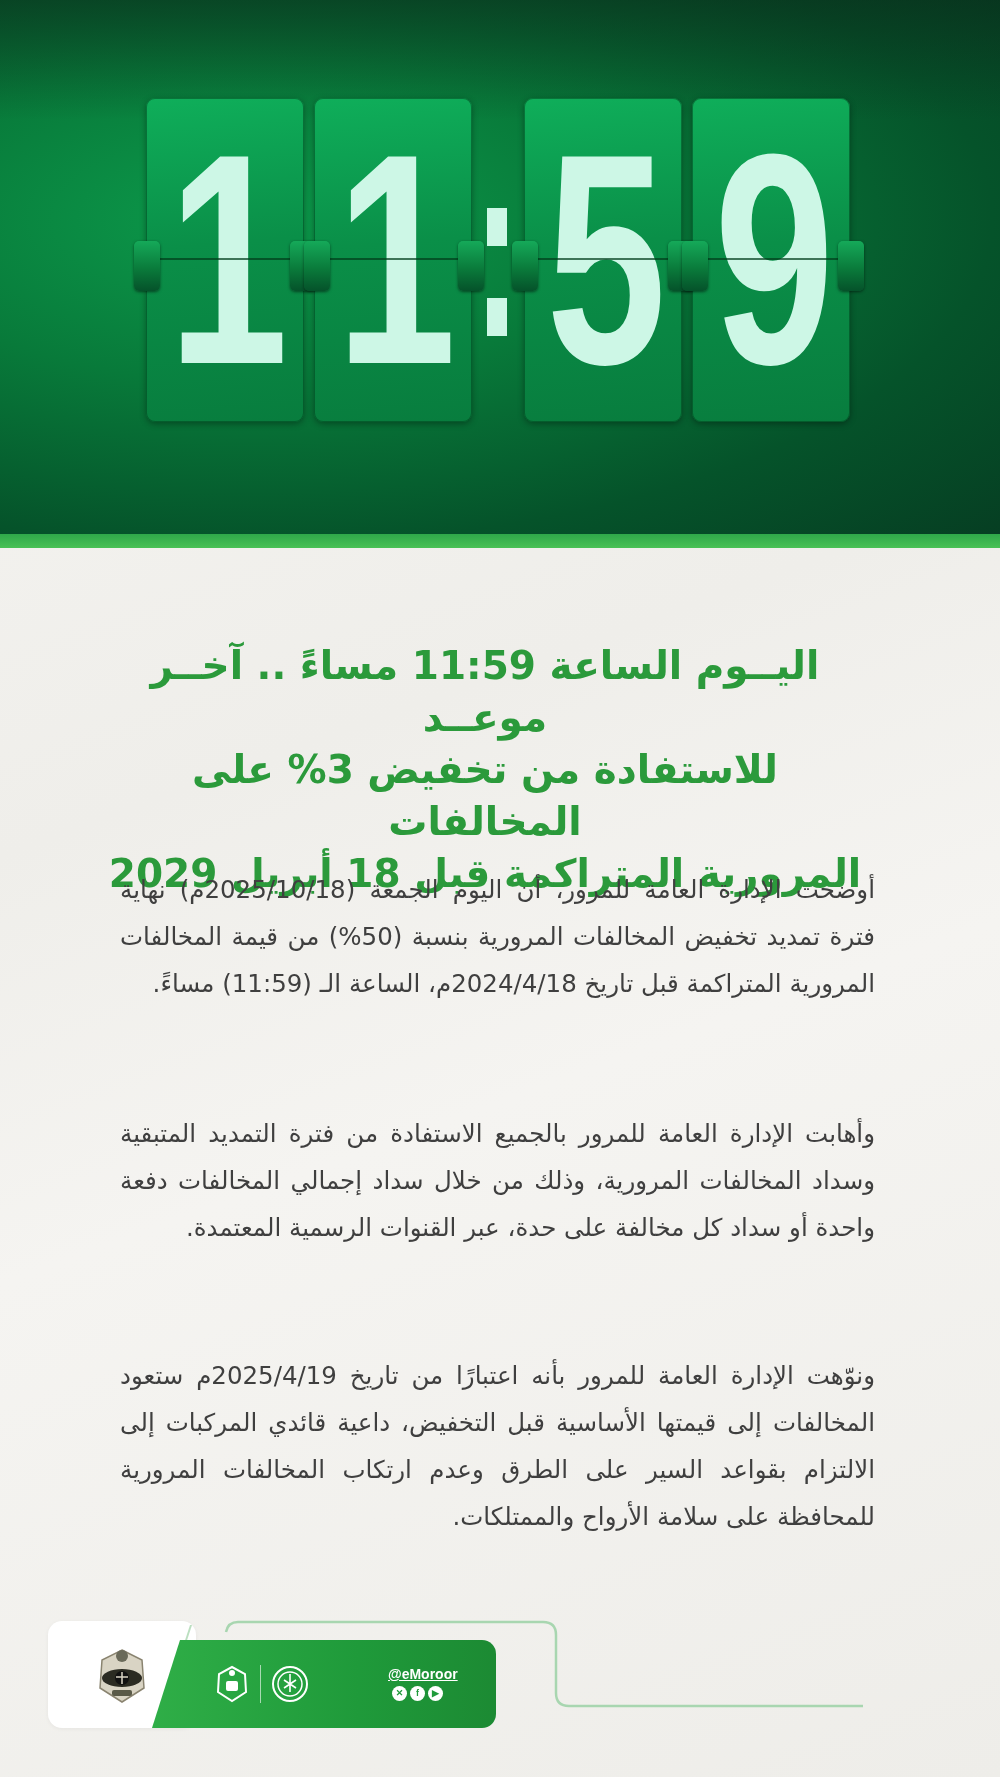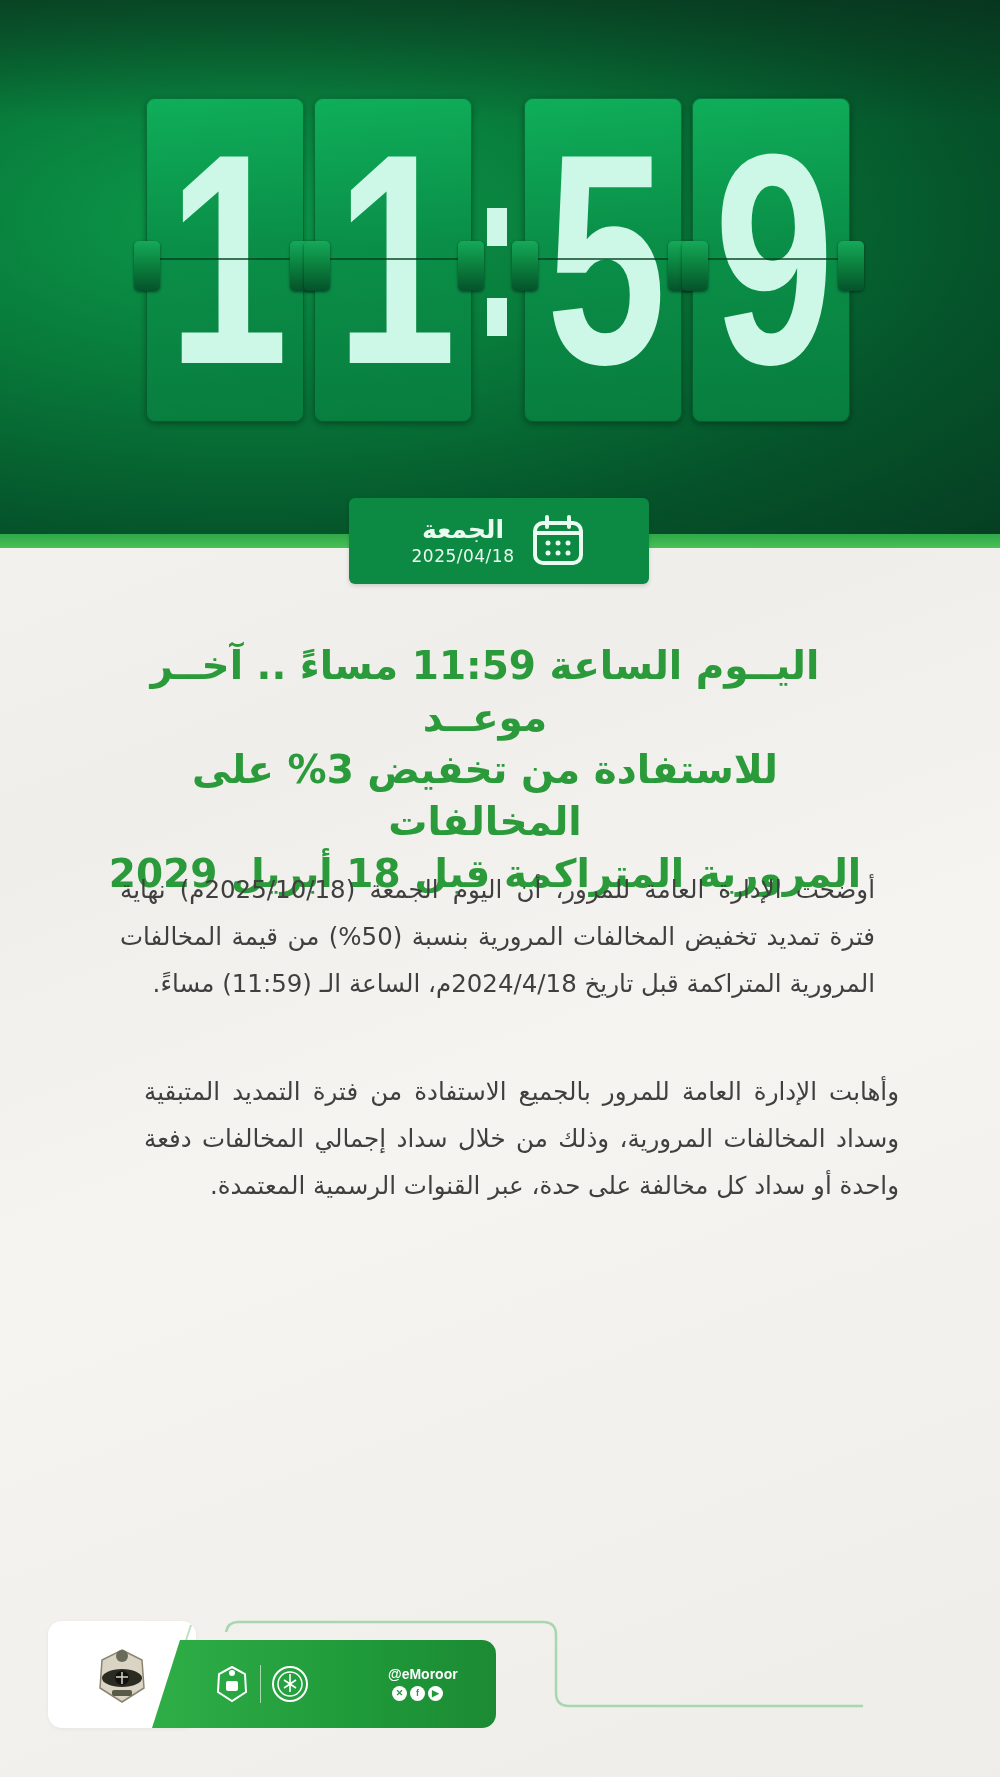--- a/index.html
+++ b/index.html
@@ -79,21 +79,21 @@
     color: #2b9a3b; font-weight: 700; font-size: 39px; line-height: 52px;
   }
 
   
   .para {
     position: absolute; left: 120px; width: 755px;
     direction: rtl; text-align: justify; text-align-last: right;
     color: #3f3f3f; font-size: 24.5px; line-height: 47px;
   }
   .p1 { top: 866px; }
-  .p2 { top: 1068px; margin-left: 24px; }
+  .p2 { top: 1110px; }
   .p3 { top: 1352px; }
 
   
   .footer-outline {
     position: absolute; left: 218px; top: 1620px; width: 650px; height: 88px;
   }
   .footer-white {
     position: absolute; left: 48px; top: 1621px; width: 148px; height: 107px;
     background: #ffffff; border-radius: 14px;
     box-shadow: 0 1px 4px rgba(0,0,0,0.05);
@@ -101,21 +101,21 @@
   }
   .footer-green {
     position: absolute; left: 152px; top: 1640px; width: 344px; height: 88px;
     background: linear-gradient(90deg, #2fae47 0%, #1f9a3a 60%, #1c8a33 100%);
     border-radius: 0 14px 14px 0;
     clip-path: polygon(28px 0, 100% 0, 100% 100%, 0 100%);
   }
   .footer-green-inner { position: absolute; inset: 0; display: flex; align-items: center; }
   .emblem { position: absolute; top: 24px; width: 40px; height: 40px; }
   .vdivider { position: absolute; left: 108px; top: 25px; width: 1px; height: 38px; background: rgba(255,255,255,0.6); }
-  .handle { position: absolute; left: 236px; top: 26px; color: #ffffff; font-size: 14px; font-weight: 700; font-family: "Liberation Sans", sans-serif; }
+  .handle { position: absolute; left: 236px; top: 26px; color: #ffffff; font-size: 14px; font-weight: 700; font-family: "Liberation Sans", sans-serif; text-decoration: underline; }
   .social-row { position: absolute; left: 240px; top: 46px; display: flex; gap: 3px; }
   .social { width: 15px; height: 15px; border-radius: 50%; background: #ffffff; color: #1f9a3a;
     font-size: 9px; line-height: 15px; text-align: center; font-weight: 700; font-family: "Liberation Sans", sans-serif; }
   .slash-line {
     position: absolute; left: 190px; top: 1625px; width: 2px; height: 95px;
     background: rgba(180,220,185,0.9); transform: skewX(-18deg); transform-origin: top;
   }
 </style>
 </head>
 <body>
@@ -153,47 +153,30 @@
       <div class="knob" style="left:144px;"></div>
       <div class="knob" style="left:158px;"></div>
       <div class="knob" style="left:312px;"></div>
       <div class="knob" style="left:366px;"></div>
       <div class="knob" style="left:522px;"></div>
       <div class="knob" style="left:536px;"></div>
       <div class="knob" style="left:692px;"></div>
     </div>
   </div>
 
-  <div class="date-badge">
-    <div class="date-text">
-      <span class="day-label">الجمعة</span>
-      <span class="date-value">2025/04/18</span>
-    </div>
-    <svg class="cal-icon" viewBox="0 0 56 56">
-      <rect x="5" y="10" width="46" height="40" rx="8" fill="none" stroke="#eafbf0" stroke-width="4"></rect>
-      <line x1="5" y1="20" x2="51" y2="20" stroke="#eafbf0" stroke-width="4"></line>
-      <line x1="17" y1="4" x2="17" y2="14" stroke="#eafbf0" stroke-width="4" stroke-linecap="round"></line>
-      <line x1="39" y1="4" x2="39" y2="14" stroke="#eafbf0" stroke-width="4" stroke-linecap="round"></line>
-      <circle cx="18" cy="30" r="2.5" fill="#eafbf0"></circle>
-        <circle cx="28" cy="30" r="2.5" fill="#eafbf0"></circle>
-        <circle cx="38" cy="30" r="2.5" fill="#eafbf0"></circle>
-      <circle cx="18" cy="40" r="2.5" fill="#eafbf0"></circle>
-        <circle cx="28" cy="40" r="2.5" fill="#eafbf0"></circle>
-        <circle cx="38" cy="40" r="2.5" fill="#eafbf0"></circle>
-    </svg>
-  </div>
 
   <h1 class="headline">
     <div>اليــوم الساعة 11:59 مساءً .. آخــر موعــد</div>
     <div>للاستفادة من تخفيض 3% على المخالفات</div>
     <div>المرورية المتراكمة قبل 18 أبريل 2029</div>
   </h1>
 
   <p class="para p1">أوضحت الإدارة العامة للمرور، أن اليوم الجمعة (2025/10/18م) نهاية فترة تمديد تخفيض المخالفات المرورية بنسبة (50%) من قيمة المخالفات المرورية المتراكمة قبل تاريخ 2024/4/18م، الساعة الـ (11:59) مساءً.</p>
   <p class="para p2">وأهابت الإدارة العامة للمرور بالجميع الاستفادة من فترة التمديد المتبقية وسداد المخالفات المرورية، وذلك من خلال سداد إجمالي المخالفات دفعة واحدة أو سداد كل مخالفة على حدة، عبر القنوات الرسمية المعتمدة.</p>
+  <p class="para p3">ونوّهت الإدارة العامة للمرور بأنه اعتبارًا من تاريخ 2025/4/19م ستعود المخالفات إلى قيمتها الأساسية قبل التخفيض، داعية قائدي المركبات إلى الالتزام بقواعد السير على الطرق وعدم ارتكاب المخالفات المرورية للمحافظة على سلامة الأرواح والممتلكات.</p>
 
   <svg class="footer-outline" viewBox="0 0 650 88">
     <path d="M 20 2 L 325 2 Q 338 2 338 15 L 338 73 Q 338 86 351 86 L 645 86" fill="none" stroke="#a8d6b0" stroke-width="2.5"></path>
     <path d="M 20 2 Q 10 2 8 12" fill="none" stroke="#a8d6b0" stroke-width="2.5"></path>
   </svg>
 
   <div class="footer-white">
     <svg width="60" height="62" viewBox="0 0 60 62">
       <path d="M30 6 L50 16 L52 44 L30 58 L8 44 L10 16 Z" fill="#d9d4c4" stroke="#8a8470" stroke-width="1.5"></path>
       <circle cx="30" cy="12" r="6" fill="#6a6a5a"></circle>

